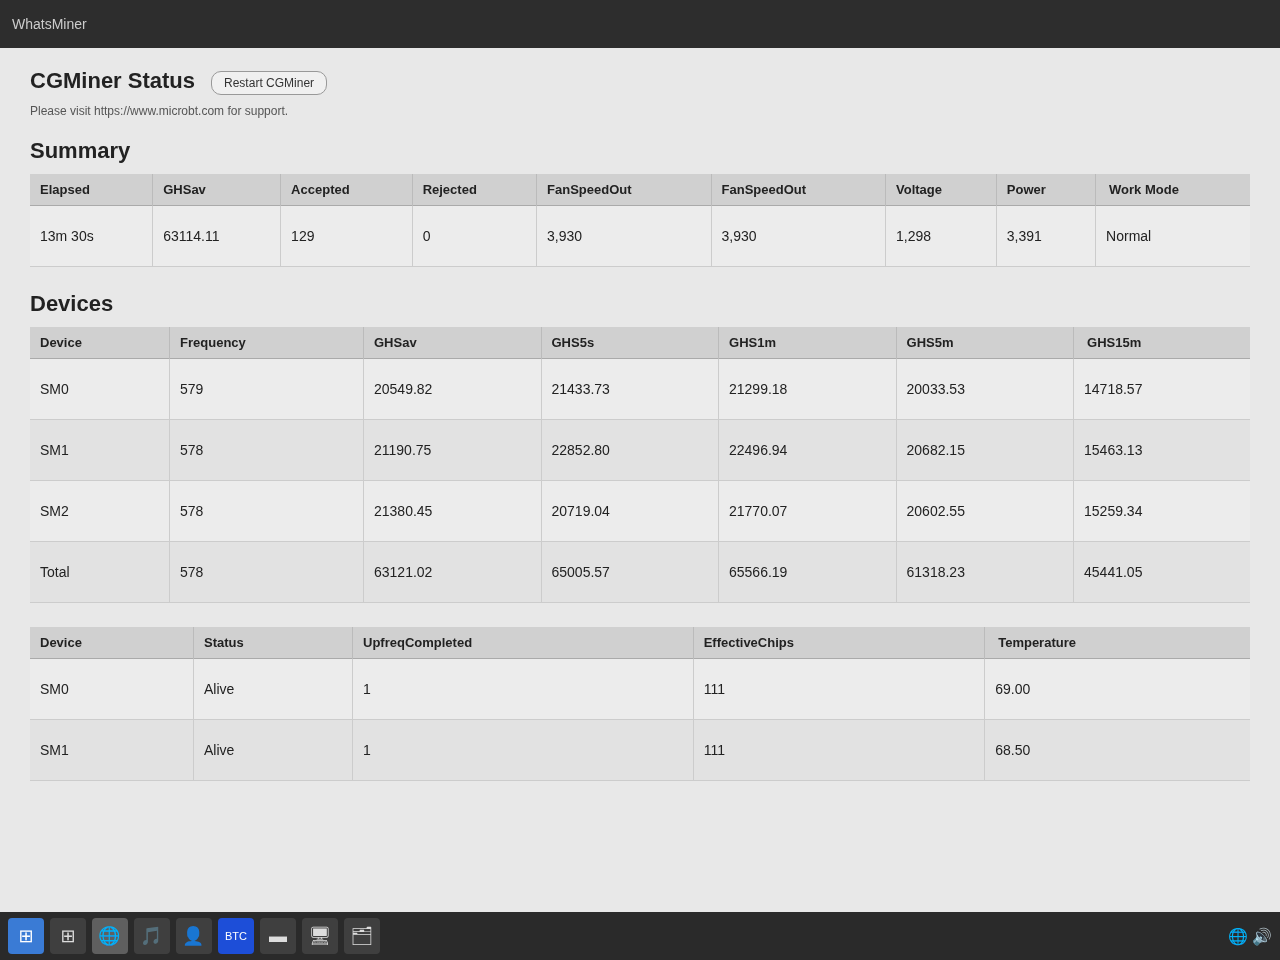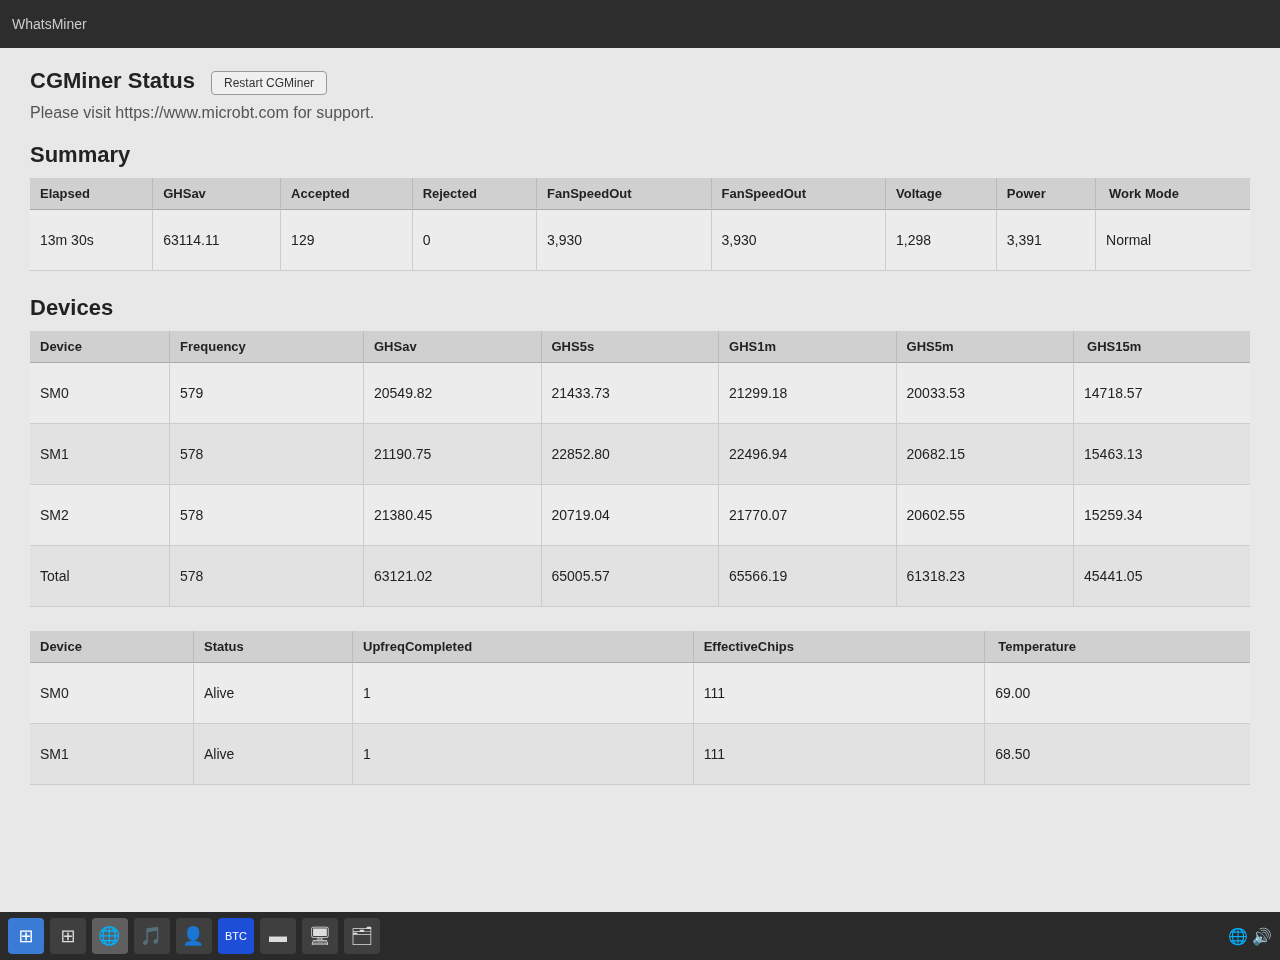--- a/index.html
+++ b/index.html
@@ -44,30 +44,30 @@
     }
 
     .page-title {
       font-size: 22px;
       font-weight: bold;
       color: #222;
       margin-bottom: 4px;
     }
 
     .page-subtitle {
-      font-size: 16px;
+      font-size: 12px;
       color: #555;
       margin-bottom: 20px;
     }
 
     .restart-btn {
       display: inline-block;
       background: #f0f0f0;
       border: 1px solid #999;
-      border-radius: 4px;
+      border-radius: 10px;
       padding: 4px 12px;
       font-size: 12px;
       color: #333;
       cursor: pointer;
       margin-left: 16px;
       vertical-align: middle;
     }
 
     .section-title {
       font-size: 22px;

